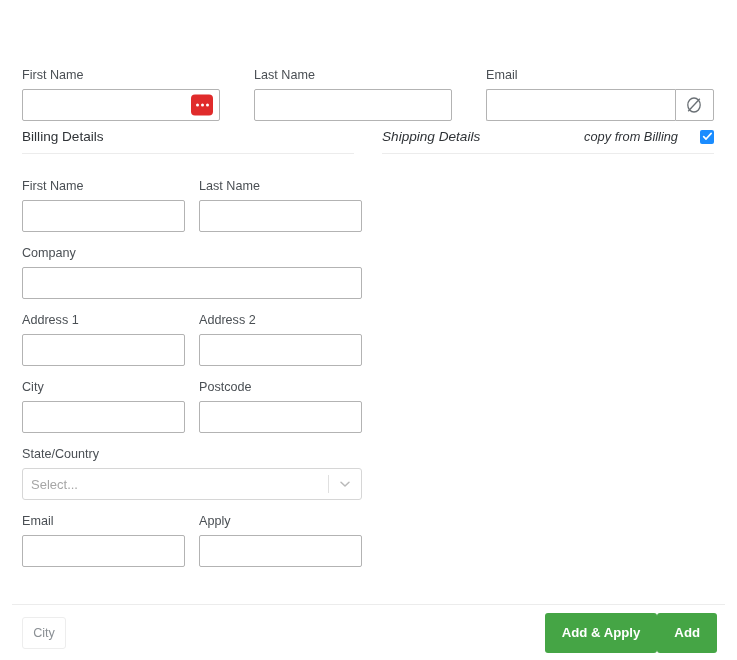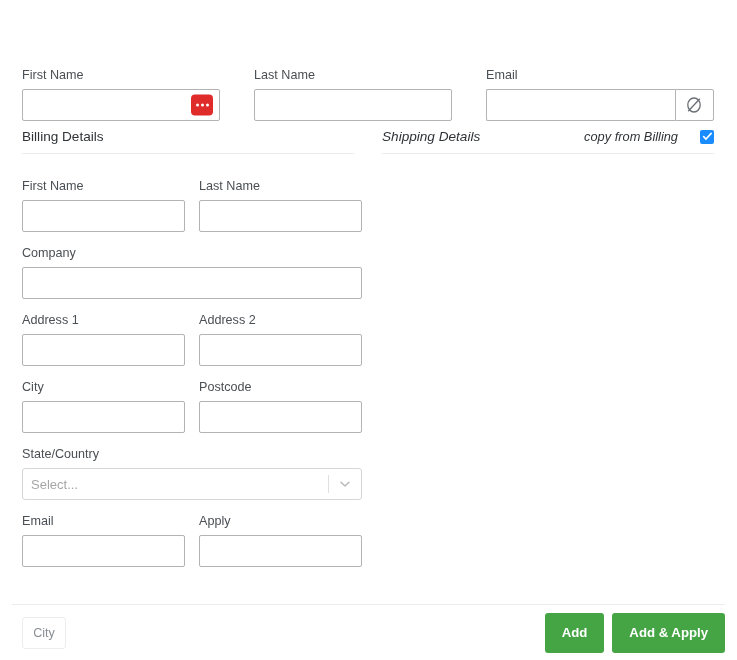--- a/index.html
+++ b/index.html
@@ -456,17 +456,17 @@
         </div>
       </div>
     </div>
 
   </div>
 
   <div class="footer-rule"></div>
   <div class="footer">
     <button class="back-btn">City</button>
     <span class="footer-spacer"></span>
+    <button class="btn-green">Add &amp; Apply</button>
     <button class="btn-green add">Add</button>
-    <button class="btn-green">Add &amp; Apply</button>
   </div>
 
 </div>
 
 </body></html>

